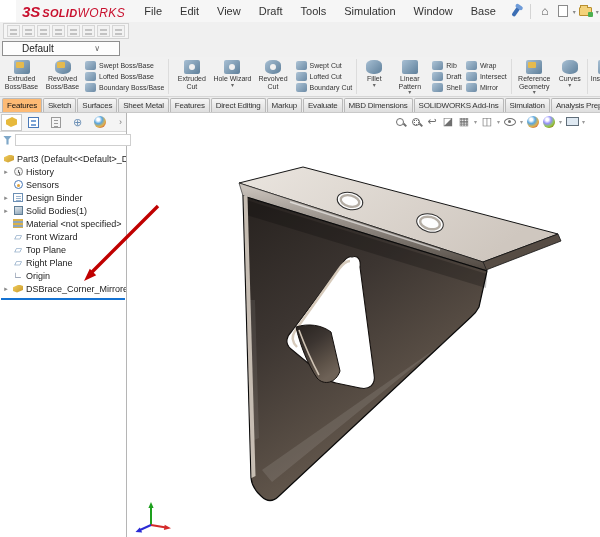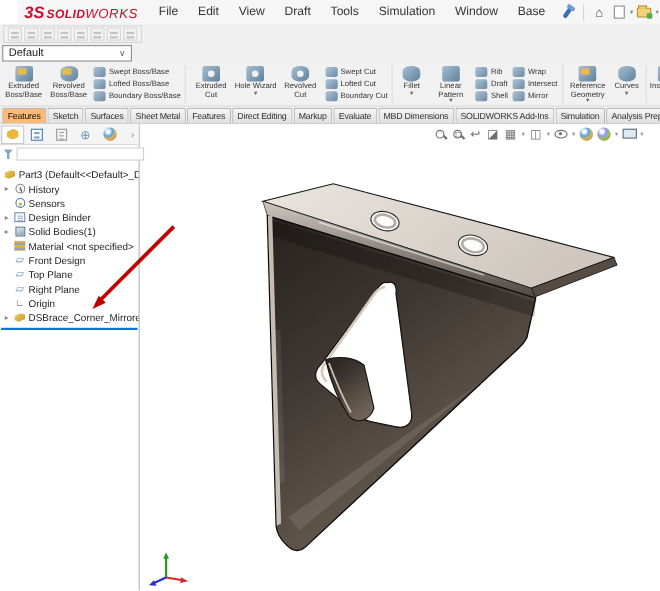--- a/index.html
+++ b/index.html
@@ -32,21 +32,21 @@
   .i-ball{width:13px;height:13px;border-radius:50%;background:radial-gradient(circle at 35% 30%,#ffffff 0 12%,#5aa7e0 35%,#e0b24a 62%,#c94b33 88%)}
 
   
   .row2{position:absolute;left:0;top:22px;width:600px;height:18px;background:#f0f0f0;display:flex;align-items:center;padding-left:3px}
   .fmtbox{display:flex;gap:2px;border:1px solid #d2d2d2;background:#f5f5f5;padding:1px 3px}
   .fmt-ico{width:13px;height:12px;border:1px solid #d6d6d6;background:#f2f2f2;position:relative}
   .fmt-ico::after{content:"";position:absolute;left:2px;right:2px;top:3px;height:2px;background:#c3c3c3;box-shadow:0 4px 0 #c3c3c3}
 
   
   .row3{position:absolute;left:0;top:40px;width:600px;height:17px;background:#f0f0f0}
-  .combo{position:absolute;left:2px;top:1px;width:118px;height:15px;border:1px solid #8f8f8f;background:#fdfdfd;display:flex;align-items:center;justify-content:space-between;font-size:10px;padding:0 5px;color:#222}
+  .combo{position:absolute;left:2px;top:1px;width:118px;height:15px;border:1px solid #8f8f8f;background:#fdfdfd;display:flex;align-items:center;justify-content:space-between;font-size:10px;padding:0 19px;color:#222}
   .combo .arr{color:#666;font-size:8px}
 
   
   .ribbon{position:absolute;left:0;top:57px;width:600px;height:40px;background:#f1f1f1;border-bottom:1px solid #d6d6d6;display:flex;align-items:stretch;overflow:hidden}
   .rsep{width:1px;background:#dcdcdc;margin:2px 1px;flex:none}
   .rgroup{display:flex;align-items:stretch;padding:1px 1px;flex:none}
   .rb{min-width:30px;max-width:41px;display:flex;flex-direction:column;align-items:center;padding:2px 1px 0;font-size:7px;line-height:7.5px;text-align:center;color:#333}
   .rbi{width:16px;height:14px;margin-bottom:1px;flex:none;background:linear-gradient(135deg,#a7bfd3,#5f809b);border-radius:2px;position:relative}
   .rbi.gold::after{content:"";position:absolute;left:2px;top:2px;width:8px;height:6px;background:#e5ba4e;border-radius:1px}
   .rbi.cyl{border-radius:45%/35%}
@@ -395,21 +395,21 @@
       <div class="trow">
         <span class="texp"></span>
         <span class="tic">
             <i class="ti-mat"></i>
           </span>
         <span>Material &lt;not specified&gt;</span>
       </div>
       <div class="trow">
         <span class="texp"></span>
         <span class="tic ti-plane">▱</span>
-        <span>Front Design</span>
+        <span>Front Wizard</span>
       </div>
       <div class="trow">
         <span class="texp"></span>
         <span class="tic ti-plane">▱</span>
         <span>Top Plane</span>
       </div>
       <div class="trow">
         <span class="texp"></span>
         <span class="tic ti-plane">▱</span>
         <span>Right Plane</span>

